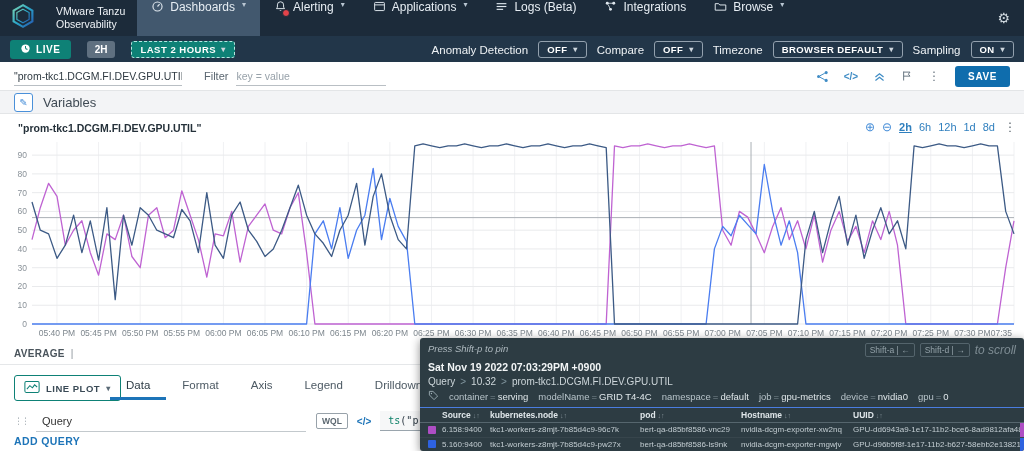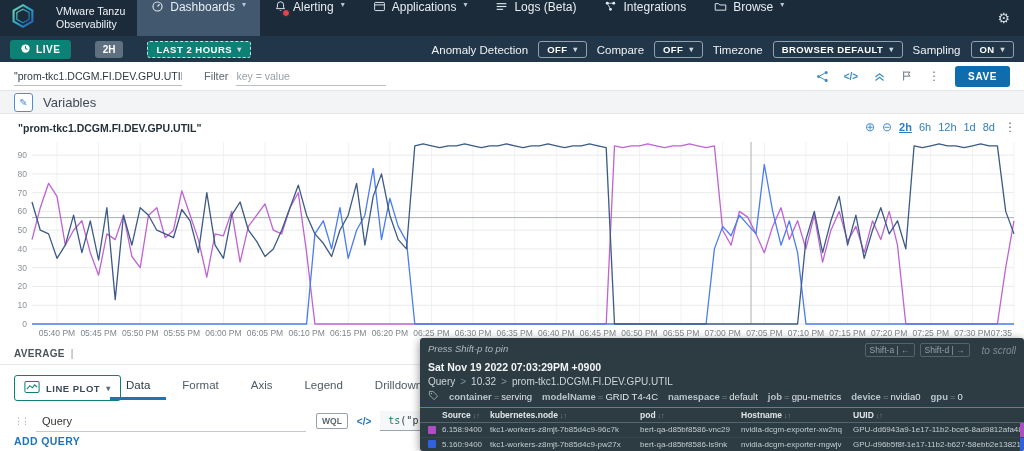--- a/index.html
+++ b/index.html
@@ -9,21 +9,21 @@
   .nav{position:absolute;left:0;top:0;width:1024px;height:36px;background:#1c2b3a;display:flex;align-items:stretch;}
   .brand{display:flex;align-items:center;gap:20px;padding:0 12px 0 10px;}
   .brand-text{color:#f0f4f8;font-size:10.5px;line-height:1.2;}
   .nav-items{display:flex;align-items:stretch;}
   .nav-item{display:flex;align-items:flex-start;gap:6px;padding:0 14px;color:#e6edf3;font-size:12px;cursor:pointer;position:relative;}
   .nav-item.active{background:#42586e;}
   .nav-caret{font-size:8px;color:#b9c6d2;margin-left:1px;}
   .nav-dot{position:absolute;top:9px;left:22px;width:6px;height:6px;border-radius:50%;background:#e3434a;border:1px solid #1c2b3a;}
   .nav-gear{margin-left:auto;display:flex;align-items:center;padding:0 14px;color:#cfd8de;font-size:14px;cursor:pointer;}
   
-  .timebar{position:absolute;left:0;top:36px;width:1024px;height:27px;background:#223649;display:flex;align-items:center;padding:0 10px;box-sizing:border-box;gap:24px;}
+  .timebar{position:absolute;left:0;top:36px;width:1024px;height:27px;background:#223649;display:flex;align-items:center;padding:0 10px;box-sizing:border-box;gap:16px;}
   .live-btn{display:flex;align-items:center;gap:5px;background:#0e8176;color:#fff;font-size:10px;font-weight:bold;letter-spacing:.6px;border-radius:3px;padding:3px 10px;cursor:pointer;}
   .win-btn{background:#5f7080;color:#fff;font-size:10px;font-weight:bold;border-radius:3px;padding:3px 8px;cursor:pointer;}
   .range-btn{display:flex;align-items:center;gap:5px;background:#0e8176;border:1px dashed #b5e8e2;color:#fff;font-size:9.5px;font-weight:bold;letter-spacing:.5px;border-radius:3px;padding:2px 8px;cursor:pointer;}
   .tb-right{margin-left:auto;display:flex;align-items:center;gap:10px;}
   .tb-label{color:#eef2f5;font-size:11.5px;}
   .tb-drop{display:flex;align-items:center;gap:6px;border:1px solid #93a1ae;border-radius:3px;color:#fff;font-size:9.5px;font-weight:bold;letter-spacing:.4px;padding:2px 8px;cursor:pointer;}
   .drop-caret{font-size:8px;color:#cdd6dd;}
   
   .titlebar{position:absolute;left:0;top:62px;width:1024px;height:28px;background:#fff;display:flex;align-items:center;padding:0 14px;box-sizing:border-box;}
   .title-input{width:168px;border:none;border-bottom:1px solid #b9bfc4;font-family:"Liberation Sans",sans-serif;font-size:10.5px;color:#2f3a42;padding:3px 0;outline:none;background:transparent;}
@@ -64,26 +64,26 @@
   .query-code-icon{color:#1d74b8;font-size:10px;font-weight:bold;margin-right:9px;cursor:pointer;}
   .query-field{flex:1;background:#f6f7f8;border-bottom:1px solid #9aa5ad;padding:4px 8px;font-family:"DejaVu Sans Mono",monospace;font-size:10px;color:#2d3a45;white-space:nowrap;overflow:hidden;}
   .q-fn{color:#0c8068;}
   .add-query{position:absolute;left:14px;bottom:5px;font-size:10.5px;font-weight:bold;letter-spacing:.4px;color:#1d74b8;cursor:pointer;}
   
   .tooltip{position:absolute;left:420px;top:338px;width:604px;height:113px;background:#2d3c43;border-radius:3px;box-shadow:0 2px 10px rgba(0,0,0,.45);color:#cdd6da;z-index:50;box-sizing:border-box;padding-top:5px;overflow:hidden;}
   .tt-row1{display:flex;padding:0 8px;}
   .tt-pin{font-style:italic;font-size:9.5px;color:#aeb9bf;}
   .tt-keys{margin-left:auto;display:flex;align-items:center;gap:5px;}
   .tt-chip{border:1px solid #54646c;border-radius:2px;padding:1px 4px;font-size:8.5px;color:#93a1a8;}
-  .tt-scrollhint{font-style:italic;font-size:10px;color:#7f8d94;margin-left:7px;}
+  .tt-scrollhint{font-style:italic;font-size:12px;color:#7f8d94;margin-left:0;}
   .tt-time{font-size:10.5px;font-weight:bold;color:#f2f5f6;margin:4px 8px 0 8px;}
   .tt-crumb{font-size:10px;margin:3px 8px 0 8px;color:#cdd6da;}
   .tt-sep{color:#7f939c;padding:0 5px;}
   .tt-tags{display:flex;align-items:center;gap:10px;margin:3px 8px 0 8px;font-size:9.5px;white-space:nowrap;}
-  .tt-tag .k{color:#b7c3c9;font-weight:bold;}
+  .tt-tag .k{color:#b7c3c9;}
   .tt-tag .eq{color:#7f8d94;padding:0 2px;}
   .tt-tag .v{color:#dfe6e9;}
   .tt-table{margin-top:4px;border-top:1px solid #4a7de0;}
   .tt-thead{display:flex;align-items:center;font-size:8.5px;font-weight:bold;color:#dfe6ea;border-bottom:1px solid #56666e;padding:2px 0 2px 8px;}
   .tt-tr{display:flex;align-items:center;font-size:8px;color:#c3cdd2;height:13.5px;padding-left:8px;position:relative;border-bottom:1px solid rgba(255,255,255,.05);white-space:nowrap;}
   .sorticon{font-size:7px;color:#7f8d94;margin-left:2px;}
   .c-sw{width:14px;flex:none;display:flex;align-items:center;}
   .sw{width:8px;height:8px;border-radius:1px;}
   .c-source{width:48px;flex:none;overflow:hidden;}
   .c-node{width:150px;flex:none;overflow:hidden;}

